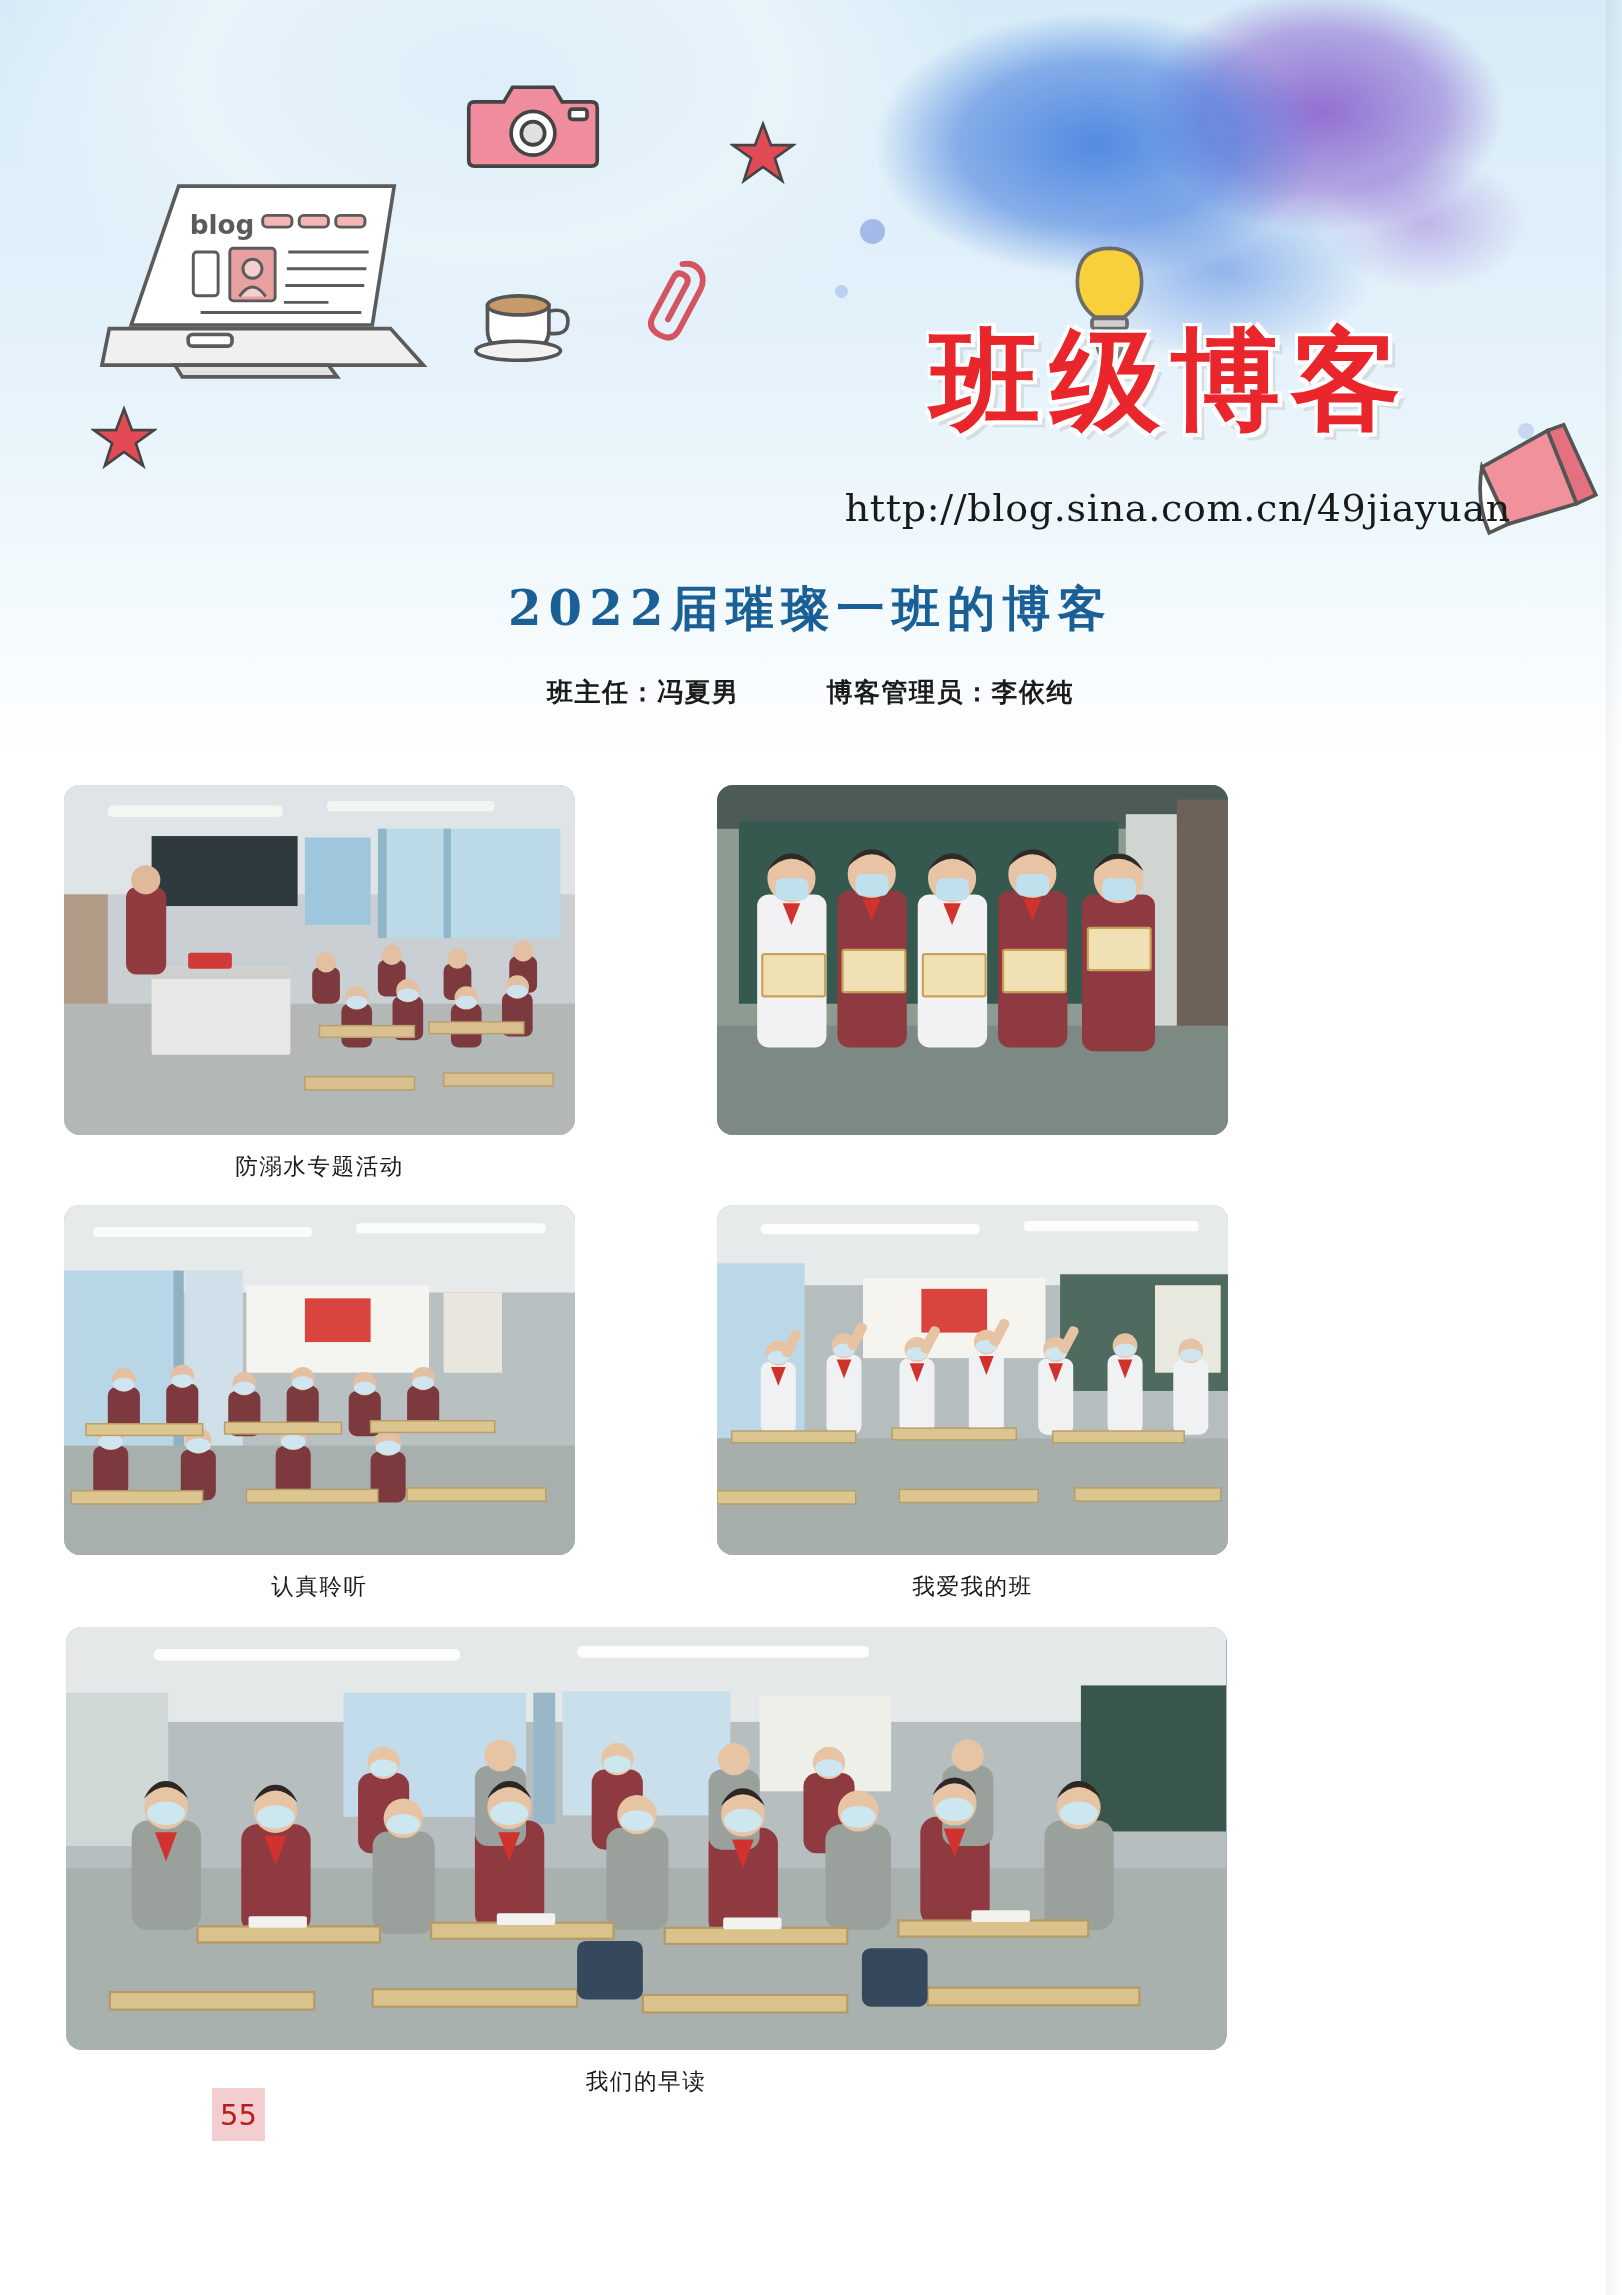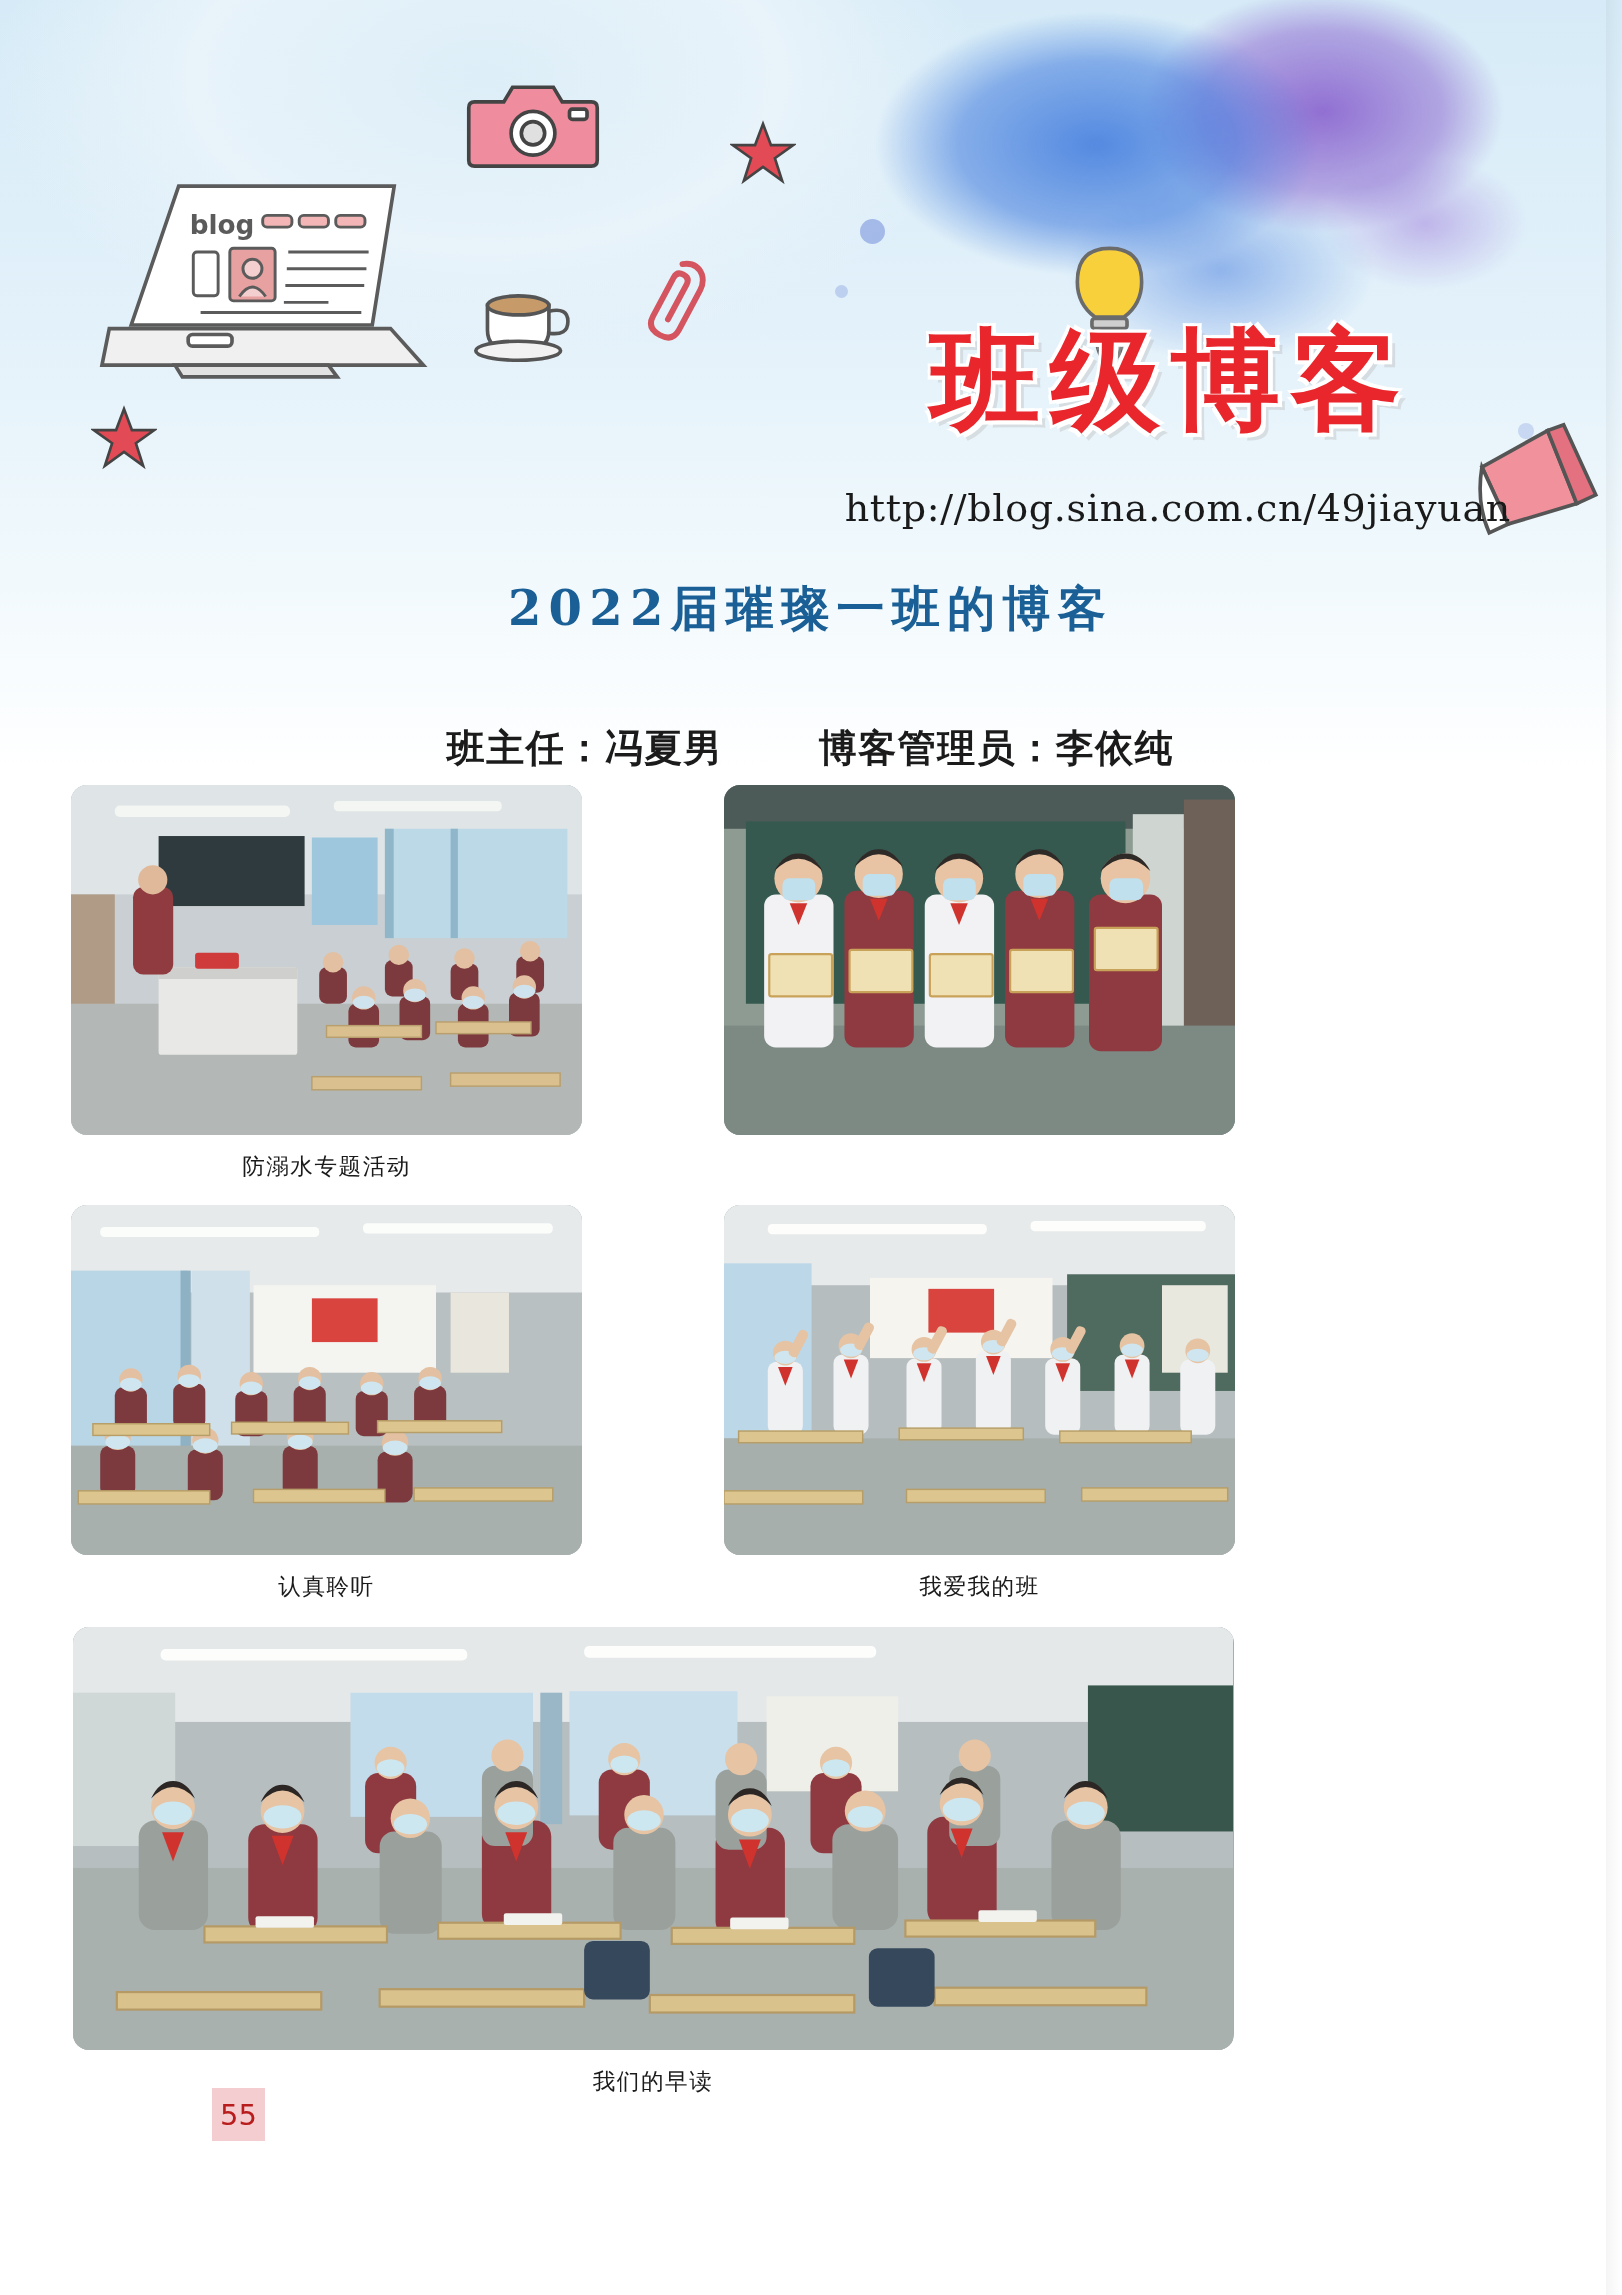--- a/index.html
+++ b/index.html
@@ -115,32 +115,31 @@
     letter-spacing: 7.3px;
     color: #1a5f95;
   }
   .credits {
     position: absolute;
     left: 292px;
     top: 675px;
     width: 1037px;
     text-align: center;
     font-family: "DejaVu Sans", "Liberation Sans", sans-serif;
-    font-size: 38px;
+    font-size: 26px;
     font-weight: bold;
     color: #1b1b1b;
     letter-spacing: 1.5px;
-    margin-top: 48px;
   }
   .credits .gap { display: inline-block; width: 66px; }
 
   
   .grid {
     position: absolute;
-    left: 11px;
+    left: 4px;
     top: 785px;
     width: 1284px;
   }
   .row {
     display: flex;
     justify-content: center;
     gap: 142px;
     margin-bottom: 11.7px;
   }
   .cell { width: 511px; }

